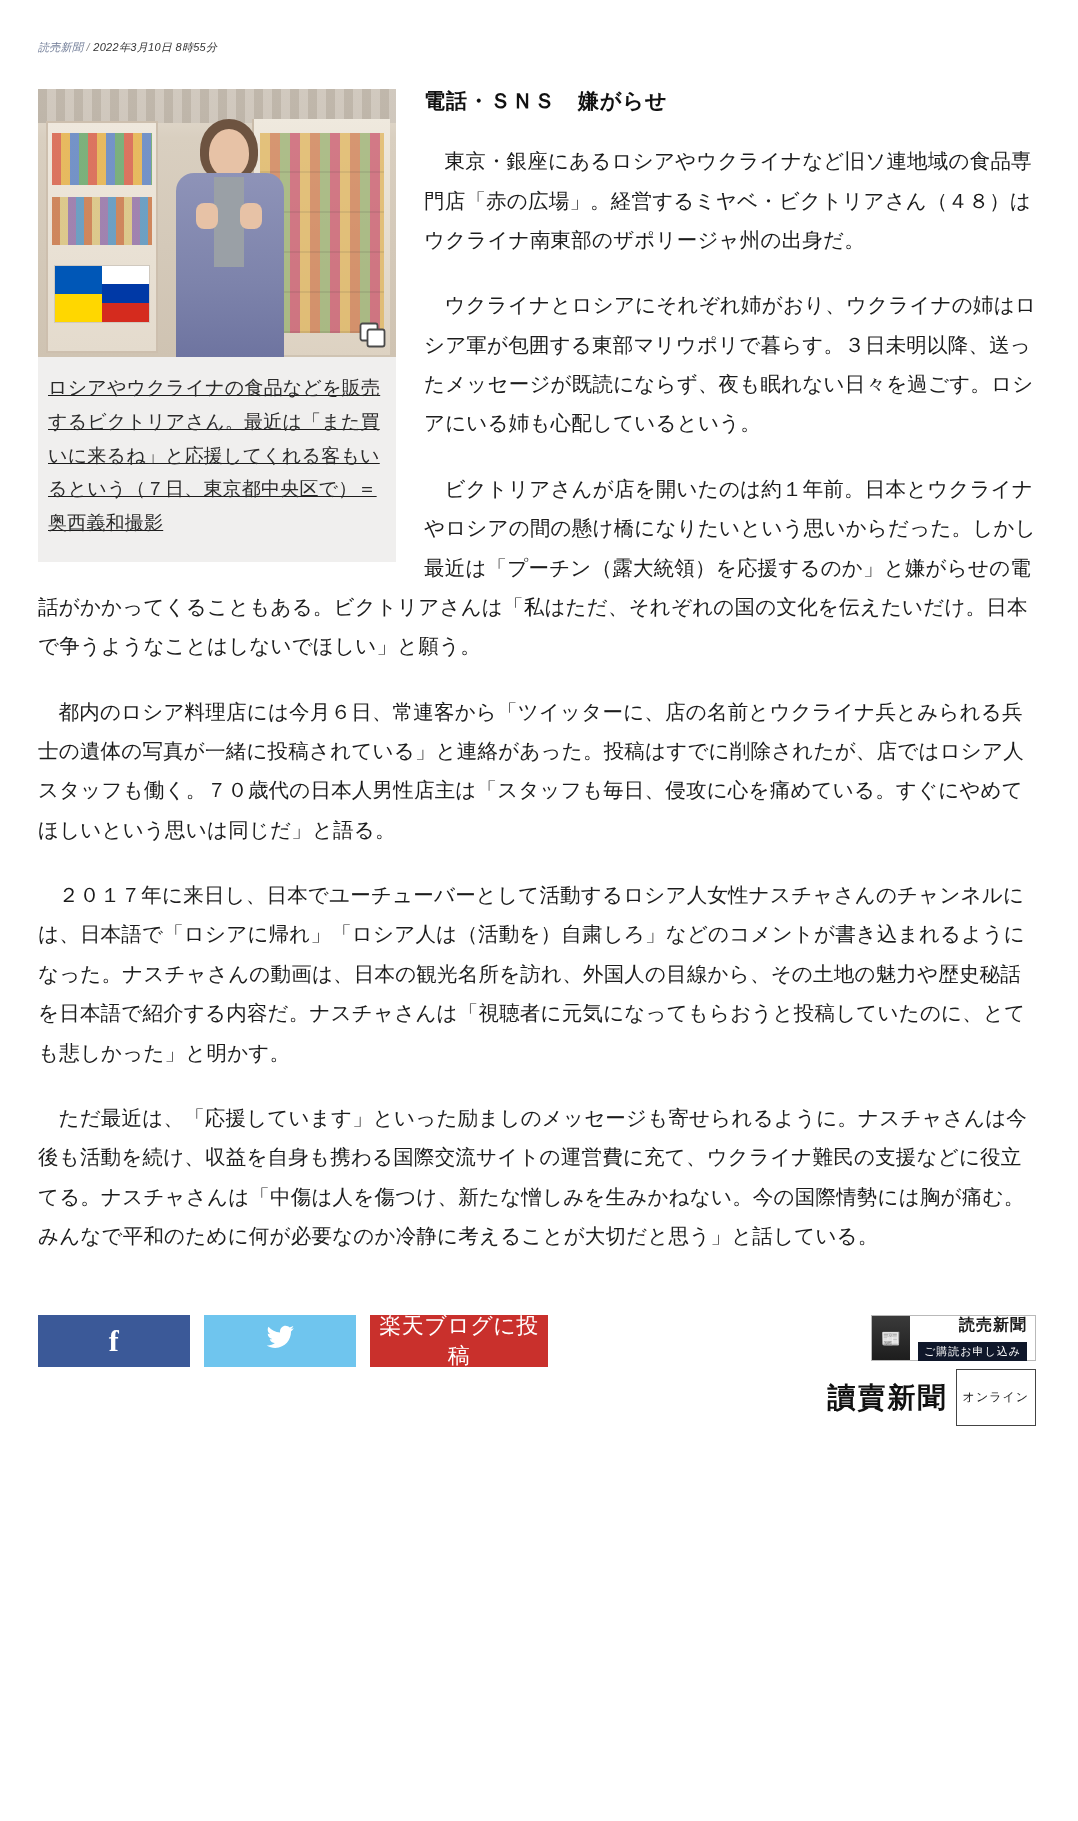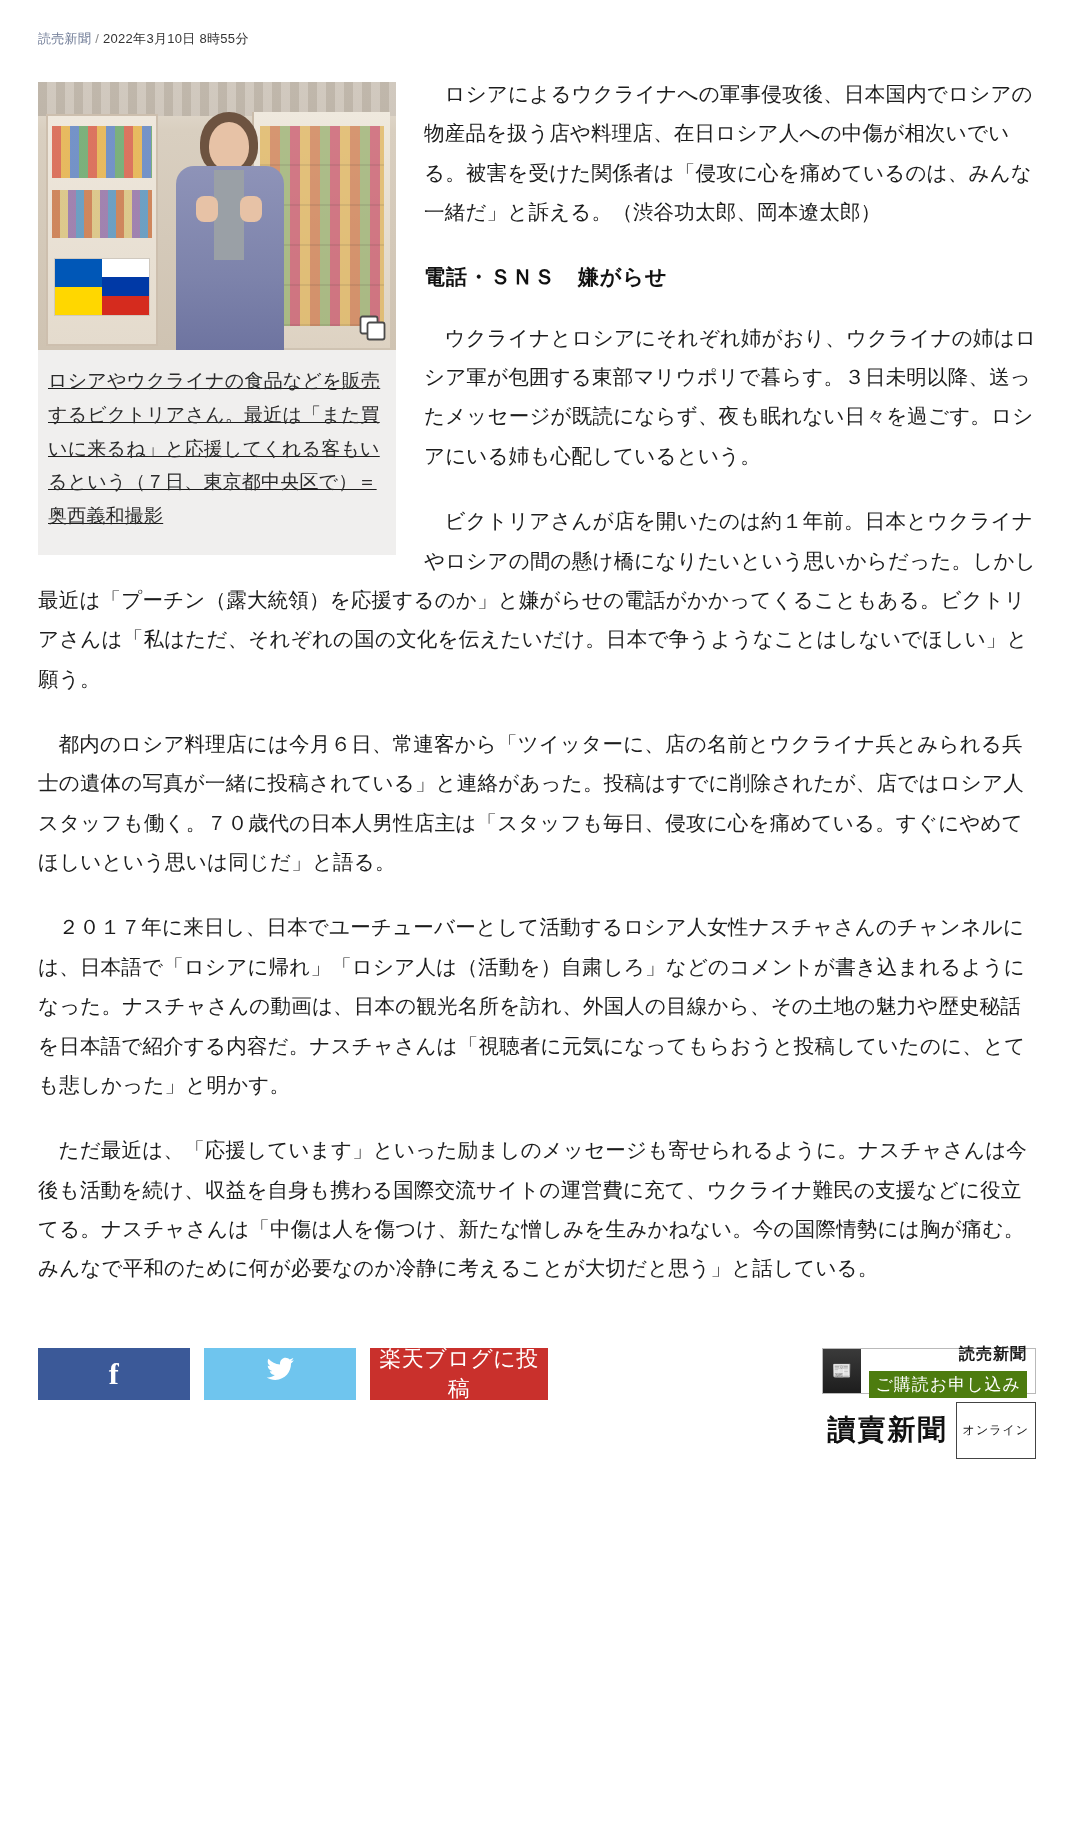--- a/index.html
+++ b/index.html
@@ -21,24 +21,25 @@
   }
   h1.headline {
     font-size: 37px;
     line-height: 1.38;
     font-weight: 700;
     margin: 8px 0 0 0;
     letter-spacing: 0.5px;
     color: #1a1a1a;
   }
   .byline {
-    margin-top: 12px;
-    font-size: 13px;
+    margin-top: 22px;
+    font-size: 11px;
     color: #333333;
     letter-spacing: 0.3px;
+    font-style: italic;
   }
   .byline .source {
     color: #6f7b96;
   }
   .byline .sep {
     color: #888888;
   }
   .article {
     margin-top: 26px;
     font-size: 20.5px;
@@ -222,21 +223,21 @@
     color: #fff; font-size: 16px;
   }
   .sub-badge .txt {
     display: flex; flex-direction: column; justify-content: center;
     padding: 0 8px;
   }
   .sub-badge .txt .t1 {
     font-size: 16px; font-weight: 700; color: #1b1b1b; letter-spacing: 1px;
   }
   .sub-badge .txt .t2 {
-    font-size: 17px; color: #ffffff; background: #4d7c0f; padding: 2px 6px; margin-top: 6px;
+    font-size: 11px; color: #ffffff; background: #0f172a; padding: 2px 6px; margin-top: 6px;
     letter-spacing: 1px;
   }
   .brand {
     display: flex; align-items: center; justify-content: flex-end; gap: 8px;
   }
   .brand .name {
     font-family: "Liberation Serif", "DejaVu Serif", serif;
     font-size: 28px;
     font-weight: 700;
     color: #111111;
@@ -285,24 +286,24 @@
         <span class="copy-icon">
           <svg width="30" height="28" viewBox="0 0 30 28" fill="none" stroke="#4a4a4a" stroke-width="1.8">
             <rect x="2.5" y="2.5" width="17" height="17" rx="2" fill="#ffffff"></rect>
             <rect x="9.5" y="8.5" width="17" height="17" rx="2" fill="#ffffff"></rect>
           </svg>
         </span>
       </div>
       <figcaption class="caption">ロシアやウクライナの食品などを販売するビクトリアさん。最近は「また買いに来るね」と応援してくれる客もいるという（７日、東京都中央区で）＝奥西義和撮影</figcaption>
     </figure>
 
-    <p class="para">ロシアによるウクライナへの軍事侵攻後、日本国内でロシアの物産品を扱う店や料理店、在日ロシア人への中傷が相次いでいる。被害を受けた関係者は「侵攻に心を痛めているのは、みんな一緒だ」と訴える。（渋谷功太郎、岡本遼太郎）</p>
 
     <h2 class="subhead">電話・ＳＮＳ　嫌がらせ</h2>
 
+    <p class="para">東京・銀座にあるロシアやウクライナなど旧ソ連地域の食品専門店「赤の広場」。経営するミヤベ・ビクトリアさん（４８）はウクライナ南東部のザポリージャ州の出身だ。</p>
     <p class="para">ウクライナとロシアにそれぞれ姉がおり、ウクライナの姉はロシア軍が包囲する東部マリウポリで暮らす。３日未明以降、送ったメッセージが既読にならず、夜も眠れない日々を過ごす。ロシアにいる姉も心配しているという。</p>
     <p class="para">ビクトリアさんが店を開いたのは約１年前。日本とウクライナやロシアの間の懸け橋になりたいという思いからだった。しかし最近は「プーチン（露大統領）を応援するのか」と嫌がらせの電話がかかってくることもある。ビクトリアさんは「私はただ、それぞれの国の文化を伝えたいだけ。日本で争うようなことはしないでほしい」と願う。</p>
     <p class="para">都内のロシア料理店には今月６日、常連客から「ツイッターに、店の名前とウクライナ兵とみられる兵士の遺体の写真が一緒に投稿されている」と連絡があった。投稿はすでに削除されたが、店ではロシア人スタッフも働く。７０歳代の日本人男性店主は「スタッフも毎日、侵攻に心を痛めている。すぐにやめてほしいという思いは同じだ」と語る。</p>
     <p class="para">２０１７年に来日し、日本でユーチューバーとして活動するロシア人女性ナスチャさんのチャンネルには、日本語で「ロシアに帰れ」「ロシア人は（活動を）自粛しろ」などのコメントが書き込まれるようになった。ナスチャさんの動画は、日本の観光名所を訪れ、外国人の目線から、その土地の魅力や歴史秘話を日本語で紹介する内容だ。ナスチャさんは「視聴者に元気になってもらおうと投稿していたのに、とても悲しかった」と明かす。</p>
     <p class="para">ただ最近は、「応援しています」といった励ましのメッセージも寄せられるように。ナスチャさんは今後も活動を続け、収益を自身も携わる国際交流サイトの運営費に充て、ウクライナ難民の支援などに役立てる。ナスチャさんは「中傷は人を傷つけ、新たな憎しみを生みかねない。今の国際情勢には胸が痛む。みんなで平和のために何が必要なのか冷静に考えることが大切だと思う」と話している。</p>
   </div>
 
   <div class="share-row">
     <button class="btn btn-fb">
       <span class="glyph">f</span>

